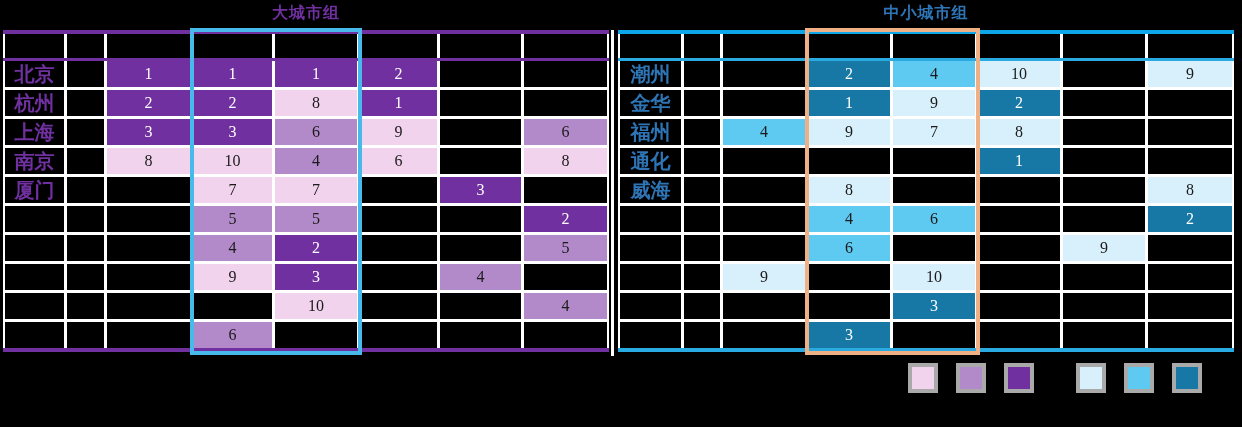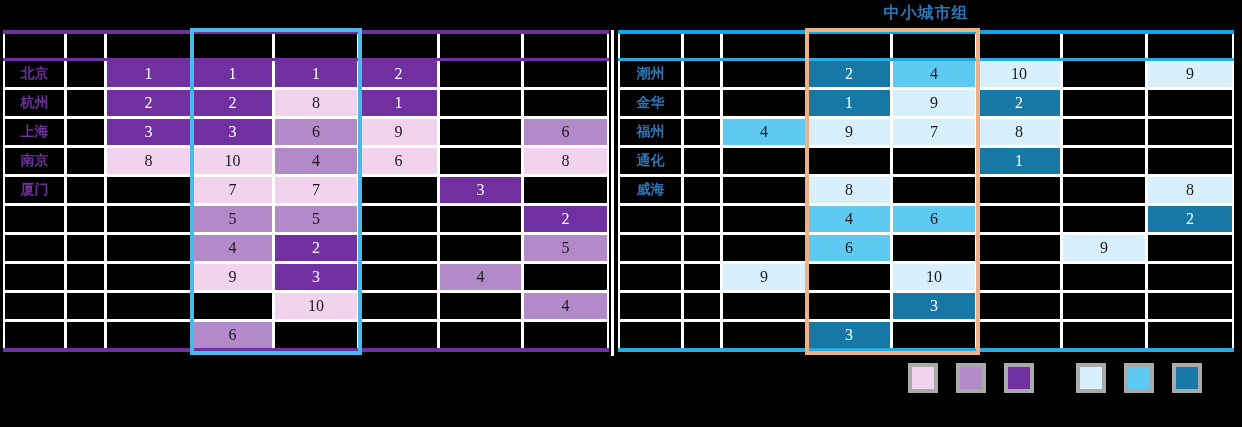--- a/index.html
+++ b/index.html
@@ -46,21 +46,21 @@
     align-items: center;
     justify-content: center;
     font-family: "Liberation Serif", serif;
     font-size: 16px;
     color: #1a1a1a;
     overflow: hidden;
   }
   .cell.lbl {
     font-family: "Liberation Sans", sans-serif;
     font-weight: bold;
-    font-size: 14px;
+    font-size: 20px;
   }
   .panel-purple .cell.lbl { color: #7030a0; }
   .panel-blue   .cell.lbl { color: #2e75b6; }
   .cell.s-dark  { color: #ffffff; }
   .hdr-divider {
     position: absolute;
     left: 0; right: 0;
     top: 24px;
     height: 3px;
     z-index: 3;
@@ -91,20 +91,21 @@
     width: 30px; height: 30px;
     border: 4px solid #a9a9a9;
   }
 </style>
 </head>
 <body>
 
 <div class="canvas">
 
   <section class="panel panel-purple">
+    <div class="panel-title">大城市组</div>
     <div class="tblwrap">
       <div class="grid">
           <div class="cell"></div>
           <div class="cell"></div>
           <div class="cell"></div>
           <div class="cell"></div>
           <div class="cell"></div>
           <div class="cell"></div>
           <div class="cell"></div>
           <div class="cell"></div>

